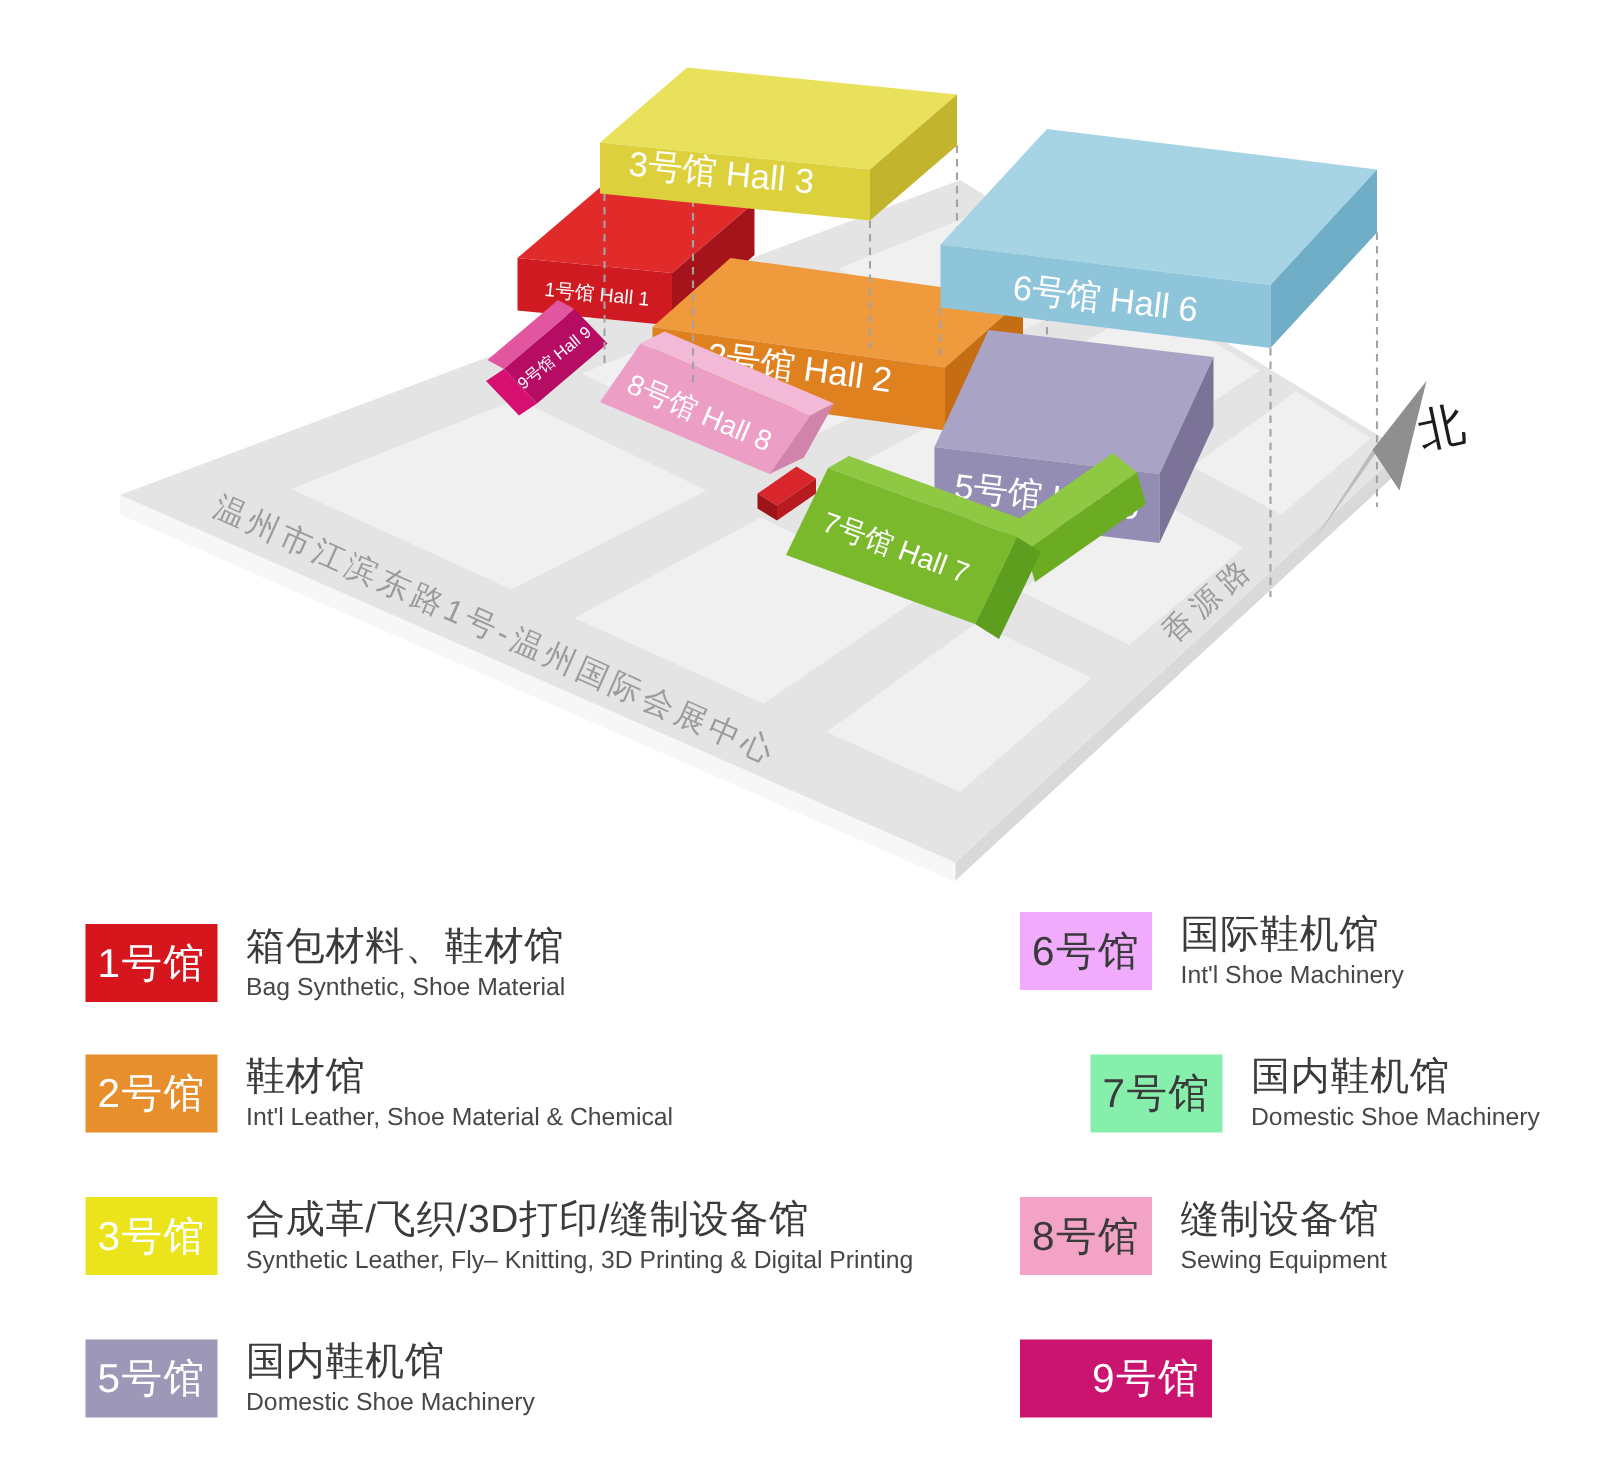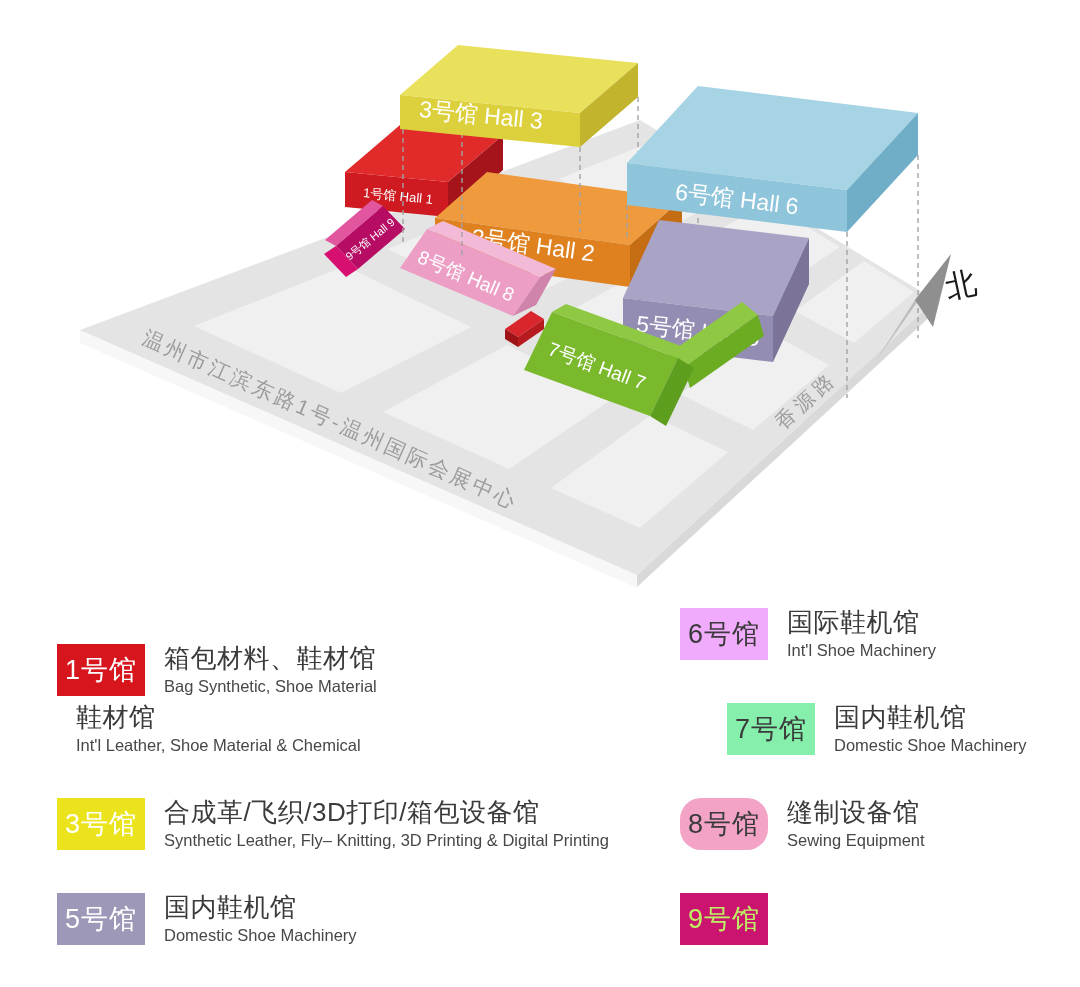--- a/index.html
+++ b/index.html
@@ -121,39 +121,40 @@
 
   <g>
     <polygon points="875,362 951,254 915,300" fill="#bcbcbc"></polygon>
     <polygon points="915,300 951,254 933,327" fill="#8f8f8f"></polygon>
     <text transform="translate(961,285) rotate(-12)" font-size="31" text-anchor="middle" dominant-baseline="central" fill="#1b1b1b">北</text>
   </g>
 </svg>
 
 <div class="legend">
 
-  <div class="legend-item" style="left:57px;top:644px">
+  <div class="legend-item" style="left:57px;top:616px">
     <div class="badge" style="background-color: rgb(214, 21, 28); color: rgb(255, 255, 255);">1号馆</div>
     <div class="ltext">
       <div class="ltitle">箱包材料、鞋材馆</div>
       <div class="lsub">Bag Synthetic, Shoe Material</div>
     </div>
   </div>
 
   <div class="legend-item" style="left:57px;top:703px">
+    <div class="badge" style="background-color: rgb(232, 143, 45); color: rgb(255, 255, 255);">2号馆</div>
     <div class="ltext">
       <div class="ltitle">鞋材馆</div>
       <div class="lsub">Int'l Leather, Shoe Material &amp; Chemical</div>
     </div>
   </div>
 
   <div class="legend-item" style="left:57px;top:798px">
     <div class="badge" style="background-color: rgb(235, 228, 29); color: rgb(255, 255, 255);">3号馆</div>
     <div class="ltext">
-      <div class="ltitle">合成革/飞织/3D打印/箱包设备馆</div>
+      <div class="ltitle">合成革/飞织/3D打印/缝制设备馆</div>
       <div class="lsub">Synthetic Leather, Fly– Knitting, 3D Printing &amp; Digital Printing</div>
     </div>
   </div>
 
   <div class="legend-item" style="left:57px;top:893px">
     <div class="badge" style="background-color: rgb(157, 151, 184); color: rgb(255, 255, 255);">5号馆</div>
     <div class="ltext">
       <div class="ltitle">国内鞋机馆</div>
       <div class="lsub">Domestic Shoe Machinery</div>
     </div>
@@ -169,24 +170,24 @@
 
   <div class="legend-item" style="left:680px;top:703px">
     <div class="badge" style="background-color: #86efac; color: rgb(58, 58, 58); margin-left: 47px;">7号馆</div>
     <div class="ltext">
       <div class="ltitle">国内鞋机馆</div>
       <div class="lsub">Domestic Shoe Machinery</div>
     </div>
   </div>
 
   <div class="legend-item" style="left:680px;top:798px">
-    <div class="badge" style="background-color: rgb(242, 163, 198); color: rgb(58, 58, 58); border-radius: 21px;">8号馆</div>
+    <div class="badge" style="background-color: rgb(242, 163, 198); color: rgb(58, 58, 58);">8号馆</div>
     <div class="ltext">
       <div class="ltitle">缝制设备馆</div>
       <div class="lsub">Sewing Equipment</div>
     </div>
   </div>
 
   <div class="legend-item" style="left:680px;top:893px">
-    <div class="badge" style="background-color: rgb(203, 19, 112); color: #bef264;">9号馆</div>
+    <div class="badge" style="background-color: rgb(203, 19, 112); color: #ffffff; padding-left: 40px;">9号馆</div>
   </div>
 
 </div>
 
 </body></html>

